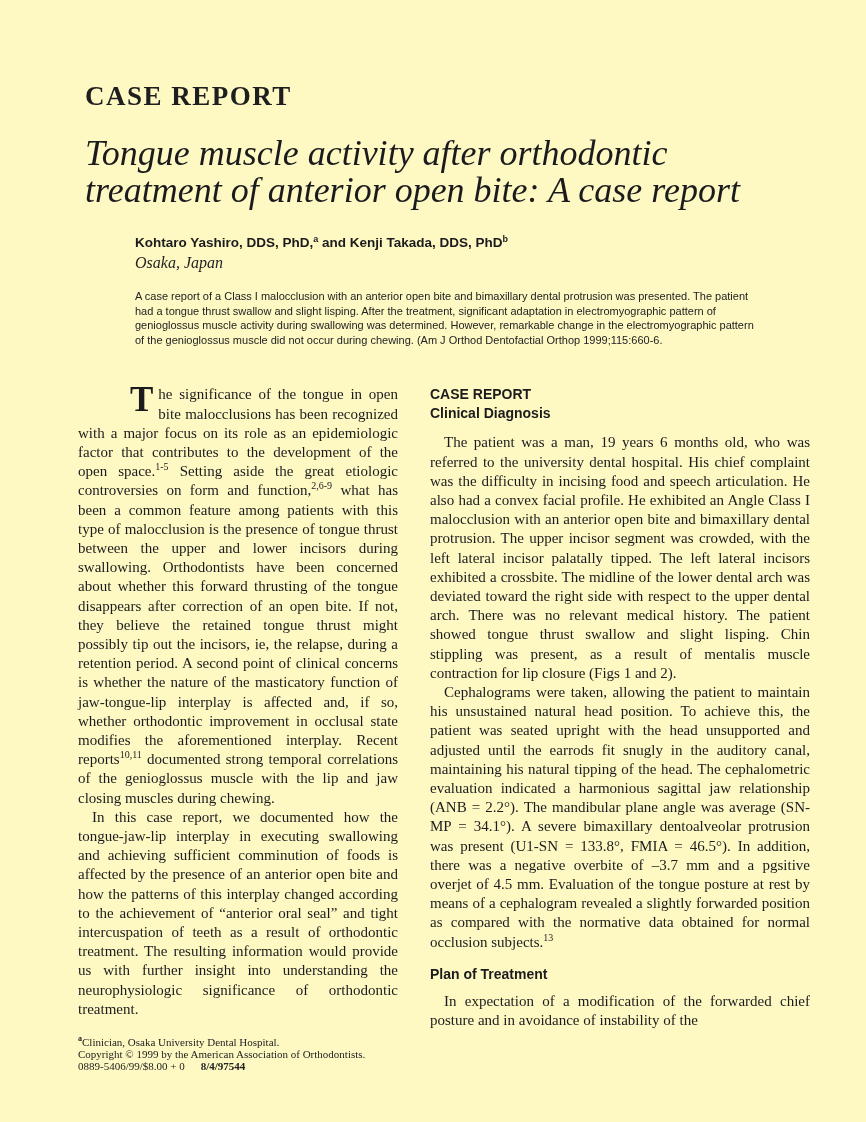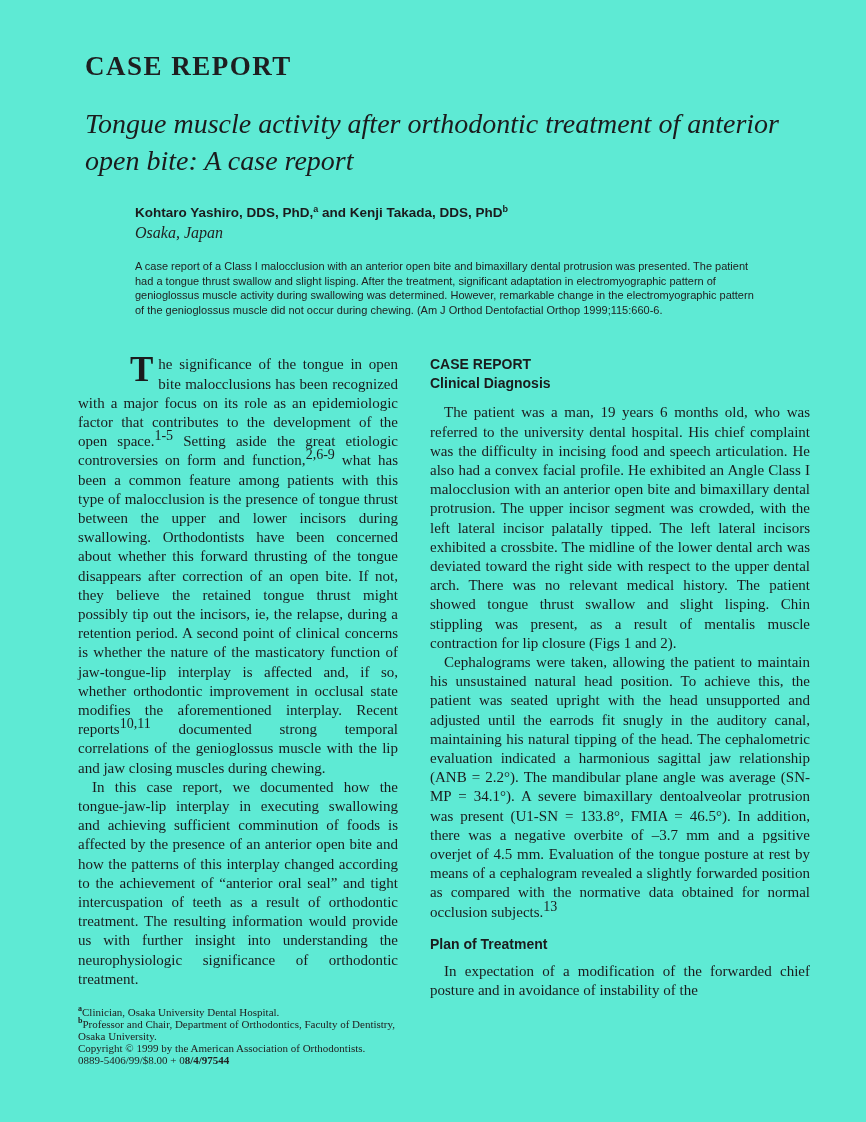--- a/index.html
+++ b/index.html
@@ -5,38 +5,38 @@
   html,body{margin:0;padding:0;}
   body{
     width:866px;height:1122px;
     background:#f2f2f0;
     font-family:"Liberation Serif", serif;
     color:#1c1c1e;
   }
   .page{
     position:relative;
     width:866px;height:1122px;
-    background:#5eead4;
+    background:#fef9c3;
     box-sizing:border-box;
-    padding:51px 56px 0 78px;
+    padding:81px 56px 0 78px;
     overflow:hidden;
   }
   
   .kicker{
     font-family:"Liberation Serif", serif;
     font-size:27px;
     letter-spacing:1.5px;
     margin:0 0 0 7px;
     color:#1e1e20;
   }
   .article-title{
     font-family:"Liberation Serif", serif;
     font-style:italic;
     font-weight:normal;
-    font-size:28px;
+    font-size:36px;
     line-height:37px;
     max-width:705px;
     margin:23px 0 0 7px;
     color:#1b1b1d;
   }
   .byline-block{margin:26px 0 0 57px;}
   .authors{
     font-family:"Liberation Sans", sans-serif;
     font-weight:bold;
     font-size:13.5px;
@@ -66,21 +66,21 @@
   .col-left{width:320px;margin-right:32px;}
   .col-right{width:380px;}
   .body-text p{
     margin:0;
     font-size:15px;
     line-height:19.2px;
     text-align:justify;
     color:#1b1b1d;
   }
   .body-text p.indent{text-indent:14px;}
-  .body-text sup{font-size:14px;line-height:0;}
+  .body-text sup{font-size:10px;line-height:0;}
   .dropcap{
     float:left;
     font-size:35px;
     line-height:29px;
     font-weight:bold;
     margin-left:52px;
     padding-right:5px;
     color:#1b1b1d;
   }
   .col-head{
@@ -95,21 +95,21 @@
   .subhead-spaced{margin-top:13px;margin-bottom:8px;}
   
   .footnotes{
     margin-top:18px;
     font-size:11px;
     line-height:11.9px;
     color:#222;
   }
   .footnotes div{margin:0;}
   .footnotes sup{font-size:8px;line-height:0;font-weight:bold;}
-  .fn-issn span:first-child{}
+  .fn-issn span:first-child{margin-right:16px;}
 </style>
 </head>
 <body>
 
 <div class="page">
 
   <h1 class="kicker">CASE REPORT</h1>
 
   <h2 class="article-title">Tongue muscle activity after orthodontic treatment of anterior open bite: A case report</h2>
 
@@ -121,21 +121,20 @@
   <div class="abstract">A case report of a Class I malocclusion with an anterior open bite and bimaxillary dental protrusion was presented. The patient had a tongue thrust swallow and slight lisping. After the treatment, significant adaptation in electromyographic pattern of genioglossus muscle activity during swallowing was determined. However, remarkable change in the electromyographic pattern of the genioglossus muscle did not occur during chewing. (Am J Orthod Dentofactial Orthop 1999;115:660-6.</div>
 
   <div class="columns">
 
     <div class="col-left body-text">
       <p><span class="dropcap">T</span><span><span>he significance of the tongue in open bite malocclusions has been recognized with a major focus on its role as an epidemiologic factor that contributes to the development of the open space.</span><sup>1-5</sup><span> Setting aside the great etiologic controversies on form and function,</span><sup>2,6-9</sup><span> what has been a common feature among patients with this type of malocclusion is the presence of tongue thrust between the upper and lower incisors during swallowing. Orthodontists have been concerned about whether this forward thrusting of the tongue disappears after correction of an open bite. If not, they believe the retained tongue thrust might possibly tip out the incisors, ie, the relapse, during a retention period. A second point of clinical concerns is whether the nature of the masticatory function of jaw-tongue-lip interplay is affected and, if so, whether orthodontic improvement in occlusal state modifies the aforementioned interplay. Recent reports</span><sup>10,11</sup><span> documented strong temporal correlations of the genioglossus muscle with the lip and jaw closing muscles during chewing.</span></span></p>
       <p class="indent">In this case report, we documented how the tongue-jaw-lip interplay in executing swallowing and achieving sufficient comminution of foods is affected by the presence of an anterior open bite and how the patterns of this interplay changed according to the achievement of “anterior oral seal” and tight intercuspation of teeth as a result of orthodontic treatment. The resulting information would provide us with further insight into understanding the neurophysiologic significance of orthodontic treatment.</p>
 
       <div class="footnotes">
         <div><sup>a</sup><span>Clinician, Osaka University Dental Hospital.</span></div>
-        <div><sup>b</sup><span>Professor and Chair, Department of Orthodontics, Faculty of Dentistry, Osaka University.</span></div>
         <div><span>Copyright © 1999 by the American Association of Orthodontists.</span></div>
         <div class="fn-issn"><span>0889-5406/99/$8.00 + 0</span><span style="font-weight: bold;">8/4/97544</span></div>
       </div>
 
     </div>
 
     <div class="col-right body-text">
       <div class="head-group">
         <h3 class="col-head">CASE REPORT</h3>
         <h3 class="col-head">Clinical Diagnosis</h3>

